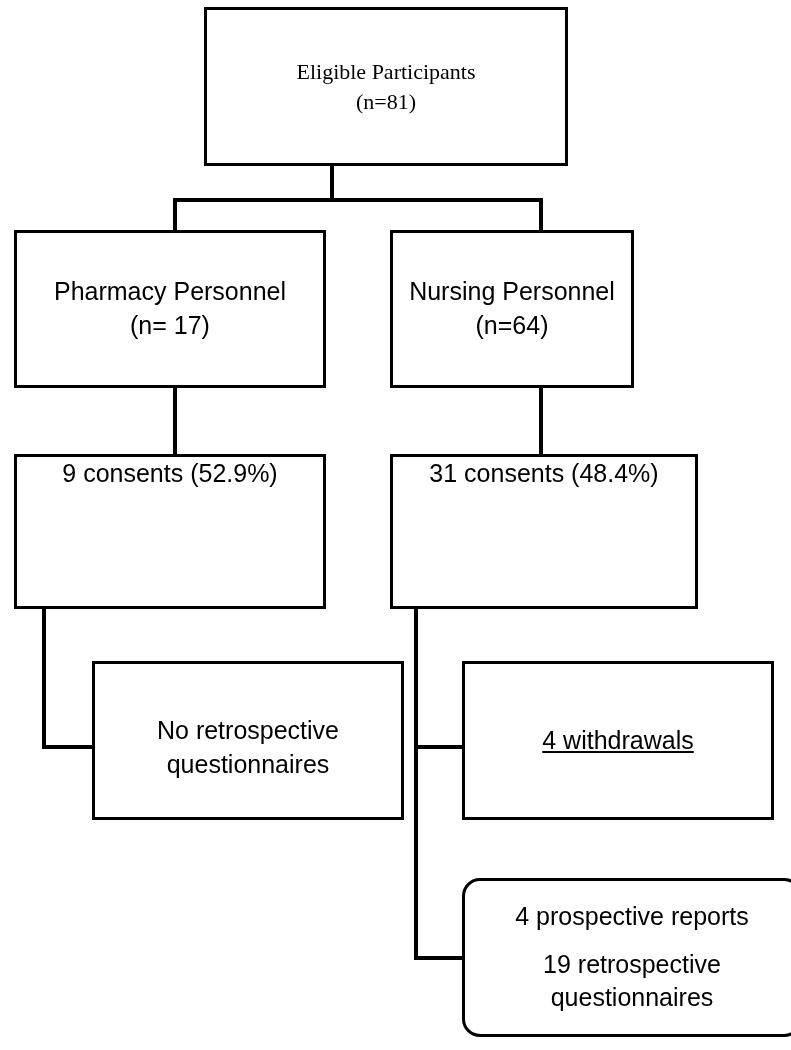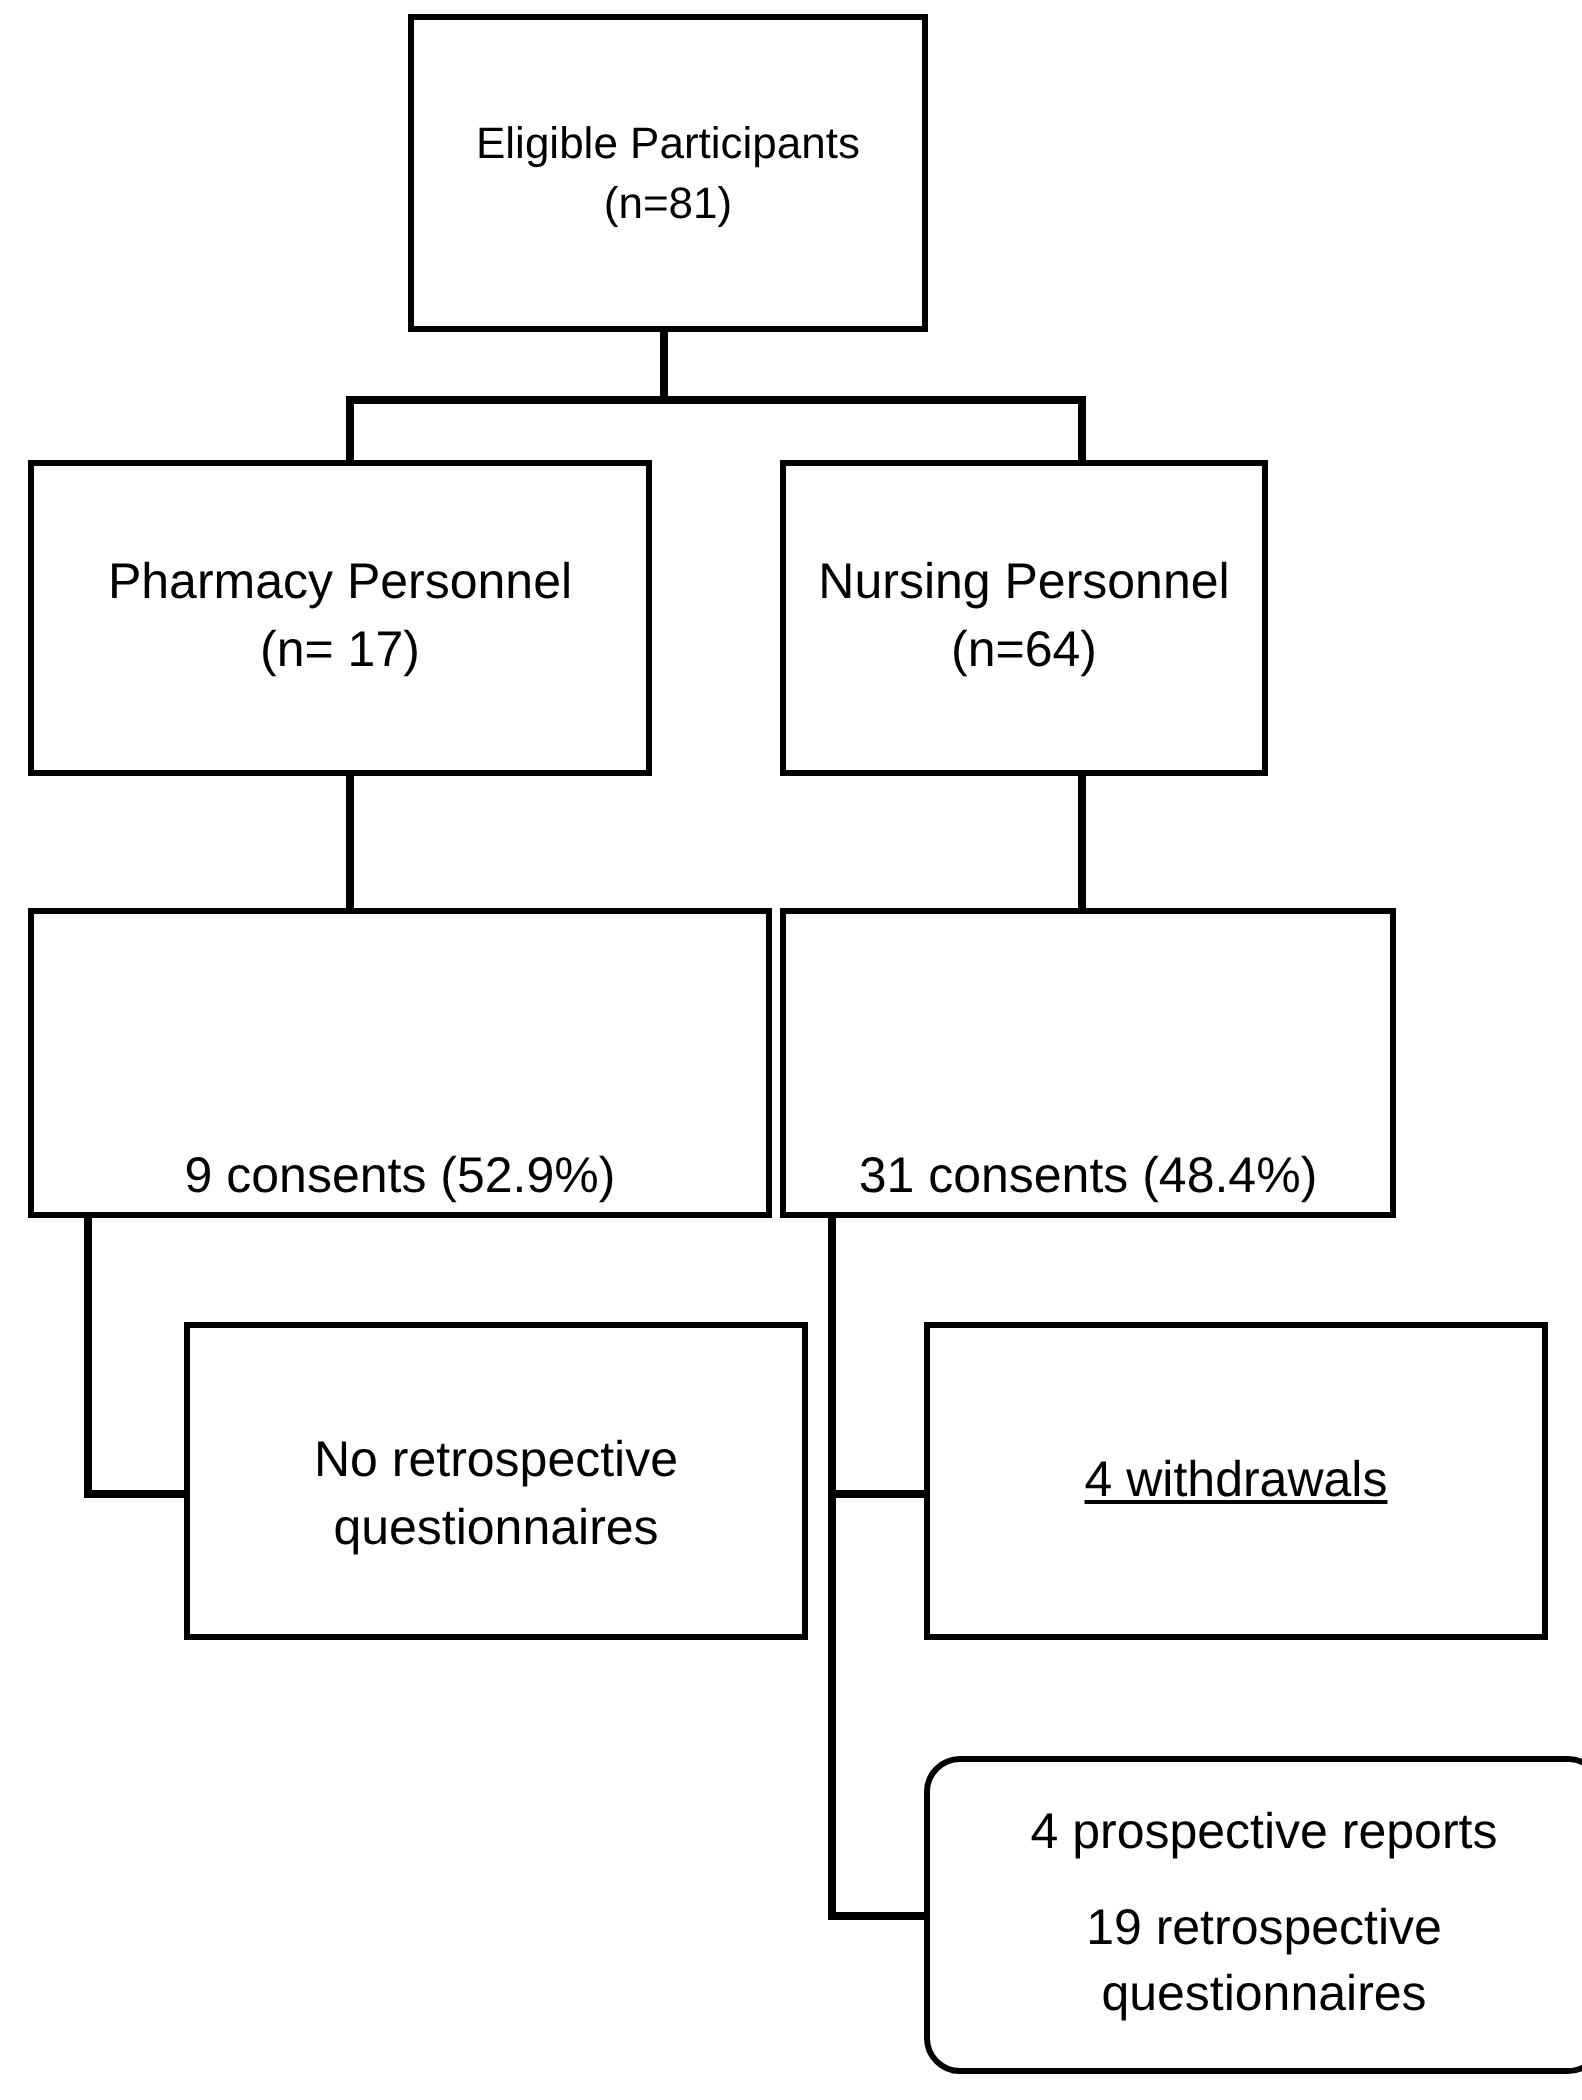--- a/index.html
+++ b/index.html
@@ -45,21 +45,21 @@
     z-index: 1;
   }
   .vline { width: 4px; }
   .hline { height: 4px; }
 </style>
 </head>
 <body>
 
 <div id="canvas">
 
-  <div class="node f22" style="left:204px; top:7px; width:260px; height:159px;">
+  <div class="node f22" style="left:204px; top:7px; width:364px; height:159px;font-family:Liberation Serif, serif;">
     <span class="line1">Eligible Participants</span>
     <span class="line2">(n=81)</span>
   </div>
 
   <div class="conn vline" style="left:330px; top:166px; height:34px;"></div>
 
   <div class="conn hline" style="left:173px; top:198px; width:370px;"></div>
 
   <div class="conn vline" style="left:173px; top:198px; height:33px;"></div>
 
@@ -71,25 +71,25 @@
   </div>
 
   <div class="node f21" style="left:390px; top:230px; width:244px; height:158px;">
     <span class="line1">Nursing Personnel</span>
     <span class="line2">(n=64)</span>
   </div>
 
   <div class="conn vline" style="left:173px; top:388px; height:67px;"></div>
   <div class="conn vline" style="left:539px; top:388px; height:67px;"></div>
 
-  <div class="node f21" style="left:14px; top:454px; width:372px; height:155px; justify-content:flex-end;">
+  <div class="node f21" style="left:14px; top:454px; width:312px; height:155px; justify-content:flex-start;">
     <span class="line1">9 consents (52.9%)</span>
   </div>
 
-  <div class="node f21" style="left:390px; top:454px; width:308px; height:155px; justify-content:flex-end;">
+  <div class="node f21" style="left:390px; top:454px; width:308px; height:155px; justify-content:flex-start;">
     <span class="line1">31 consents  (48.4%)</span>
   </div>
 
   <div class="conn vline" style="left:42px; top:609px; height:136px;"></div>
   <div class="conn hline" style="left:42px; top:745px; width:52px;"></div>
 
   <div class="node f21" style="left:92px; top:661px; width:312px; height:159px;">
     <span class="line2" style="margin-top:14px;">No retrospective</span>
     <span class="line2">questionnaires</span>
   </div>

